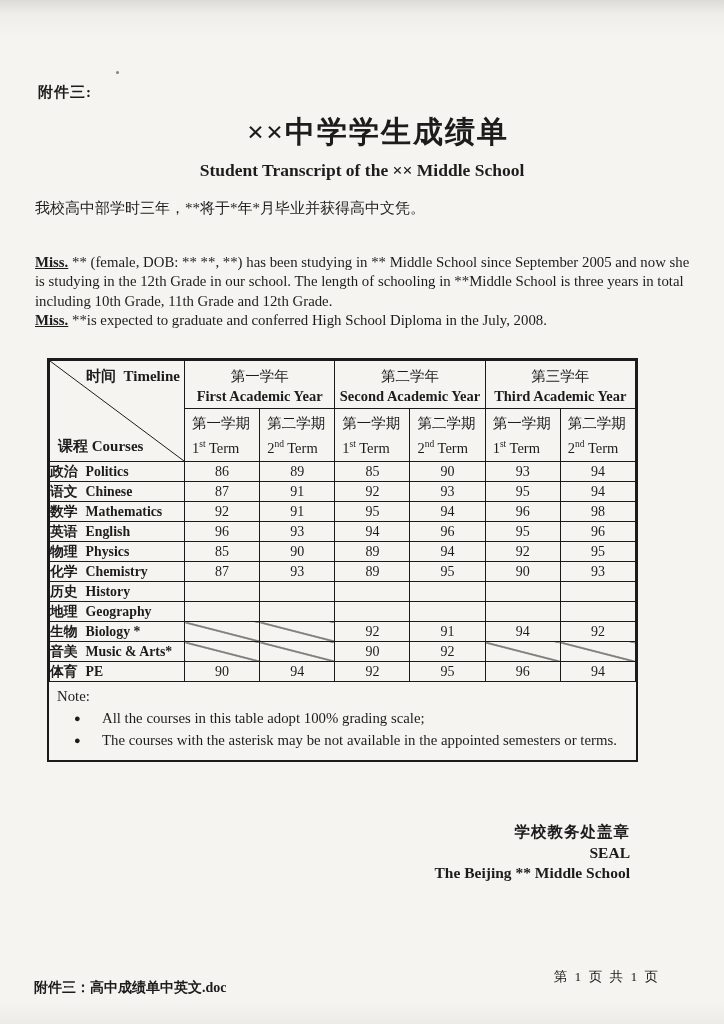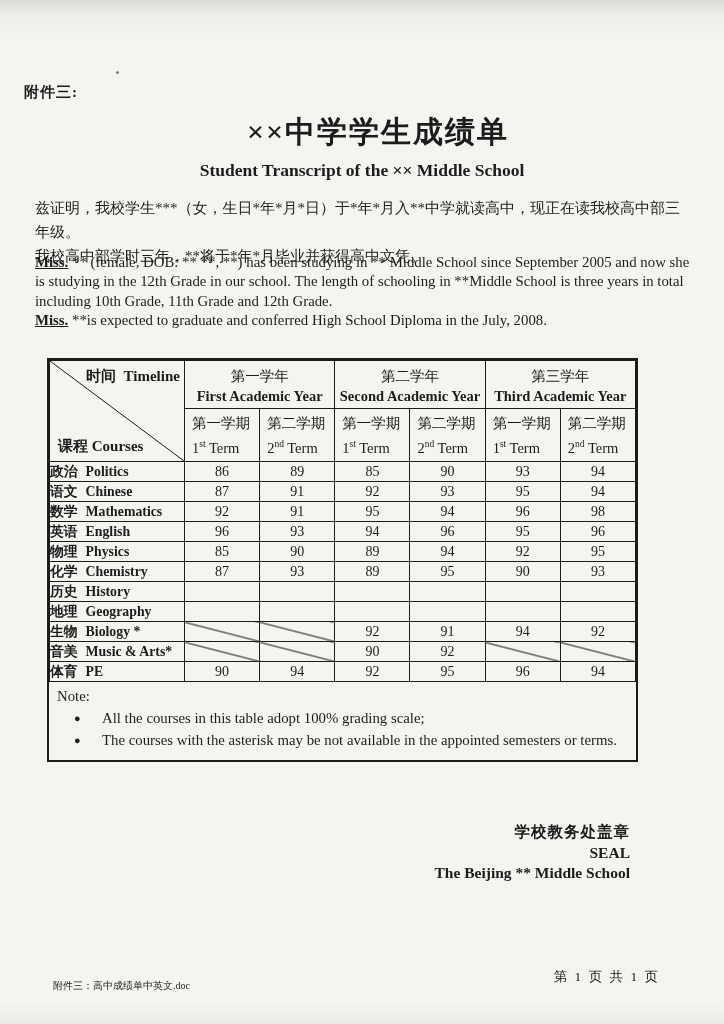--- a/index.html
+++ b/index.html
@@ -7,21 +7,21 @@
   body { font-family:"Liberation Serif","DejaVu Serif",serif; color:#1c1c1c; }
   .page {
     position:relative; width:724px; height:1024px; margin:0 auto; overflow:hidden;
     background:
       linear-gradient(180deg, rgba(215,214,210,.85) 0px, rgba(230,229,225,.4) 14px, rgba(246,245,242,0) 38px),
       linear-gradient(0deg, rgba(232,231,227,.7) 0px, rgba(246,245,242,0) 22px),
       #f5f4f1;
   }
   .speck { position:absolute; left:116px; top:71px; width:3px; height:3px; background:#6f6e6a; border-radius:50%; opacity:.85; }
 
-  .attach-label { position:absolute; left:24px; top:83px; font-size:15px; font-weight:bold; letter-spacing:1px; }
+  .attach-label { position:absolute; left:38px; top:83px; font-size:15px; font-weight:bold; letter-spacing:1px; }
 
   .title-cn { position:absolute; left:0; top:112px; width:100%; text-align:center;
               font-size:30px; letter-spacing:2px; font-weight:600;padding-left:32px; }
   .title-en { position:absolute; left:0; top:160px; width:100%; text-align:center;
               font-size:17.5px; font-weight:bold; }
 
   .intro-cn { position:absolute; left:35px; top:196px; width:658px; font-size:15px; line-height:24px; }
   .intro-en { position:absolute; left:35px; top:253px; width:660px; font-size:14.8px; line-height:19.3px; }
   .miss { font-weight:bold; text-decoration:underline; }
 
@@ -54,36 +54,35 @@
   }
 
   .note { padding:3px 8px 9px 8px; font-size:14.8px; line-height:22px; }
   .note-item { display:flex; align-items:flex-start; }
   .note-bullet { width:13px; margin-left:17px; font-size:11px; line-height:22px; }
   .note-text { margin-left:15px; }
 
   .seal { position:absolute; right:94px; top:822px; text-align:right; font-size:15.5px; font-weight:bold; line-height:20.5px; }
   .seal .cn { letter-spacing:1px; }
 
-  .footer-left { position:absolute; left:53px; top:979px; font-size:10px; font-weight:normal; }
+  .footer-left { position:absolute; left:34px; top:979px; font-size:14px; font-weight:bold; }
   .footer-right { position:absolute; right:64px; top:968px; font-size:13.5px; letter-spacing:2px; }
 </style>
 </head>
 <body>
 
 <div class="page">
   <div class="speck"></div>
 
   <div class="attach-label">附件三:</div>
 
   <div class="title-cn">××中学学生成绩单</div>
   <div class="title-en">Student Transcript of the  ××  Middle School</div>
 
   <div class="intro-cn">
-    <div>兹证明，我校学生***（女，生日*年*月*日）于*年*月入**中学就读高中，现正在读我校高中部三年级。</div>
     <div>我校高中部学时三年，**将于*年*月毕业并获得高中文凭。</div>
   </div>
 
   <div class="intro-en">
     <div><span class="miss">Miss.</span><span> ** (female, DOB: ** **, **) has been studying in ** Middle School since September 2005 and now she</span></div>
     <div>is studying in the 12th Grade in our school. The length of schooling in **Middle School is three years in total</div>
     <div>including 10th Grade, 11th Grade and 12th Grade.</div>
     <div><span class="miss">Miss.</span><span> **is expected to graduate and conferred High School Diploma in the July, 2008.</span></div>
   </div>
 

